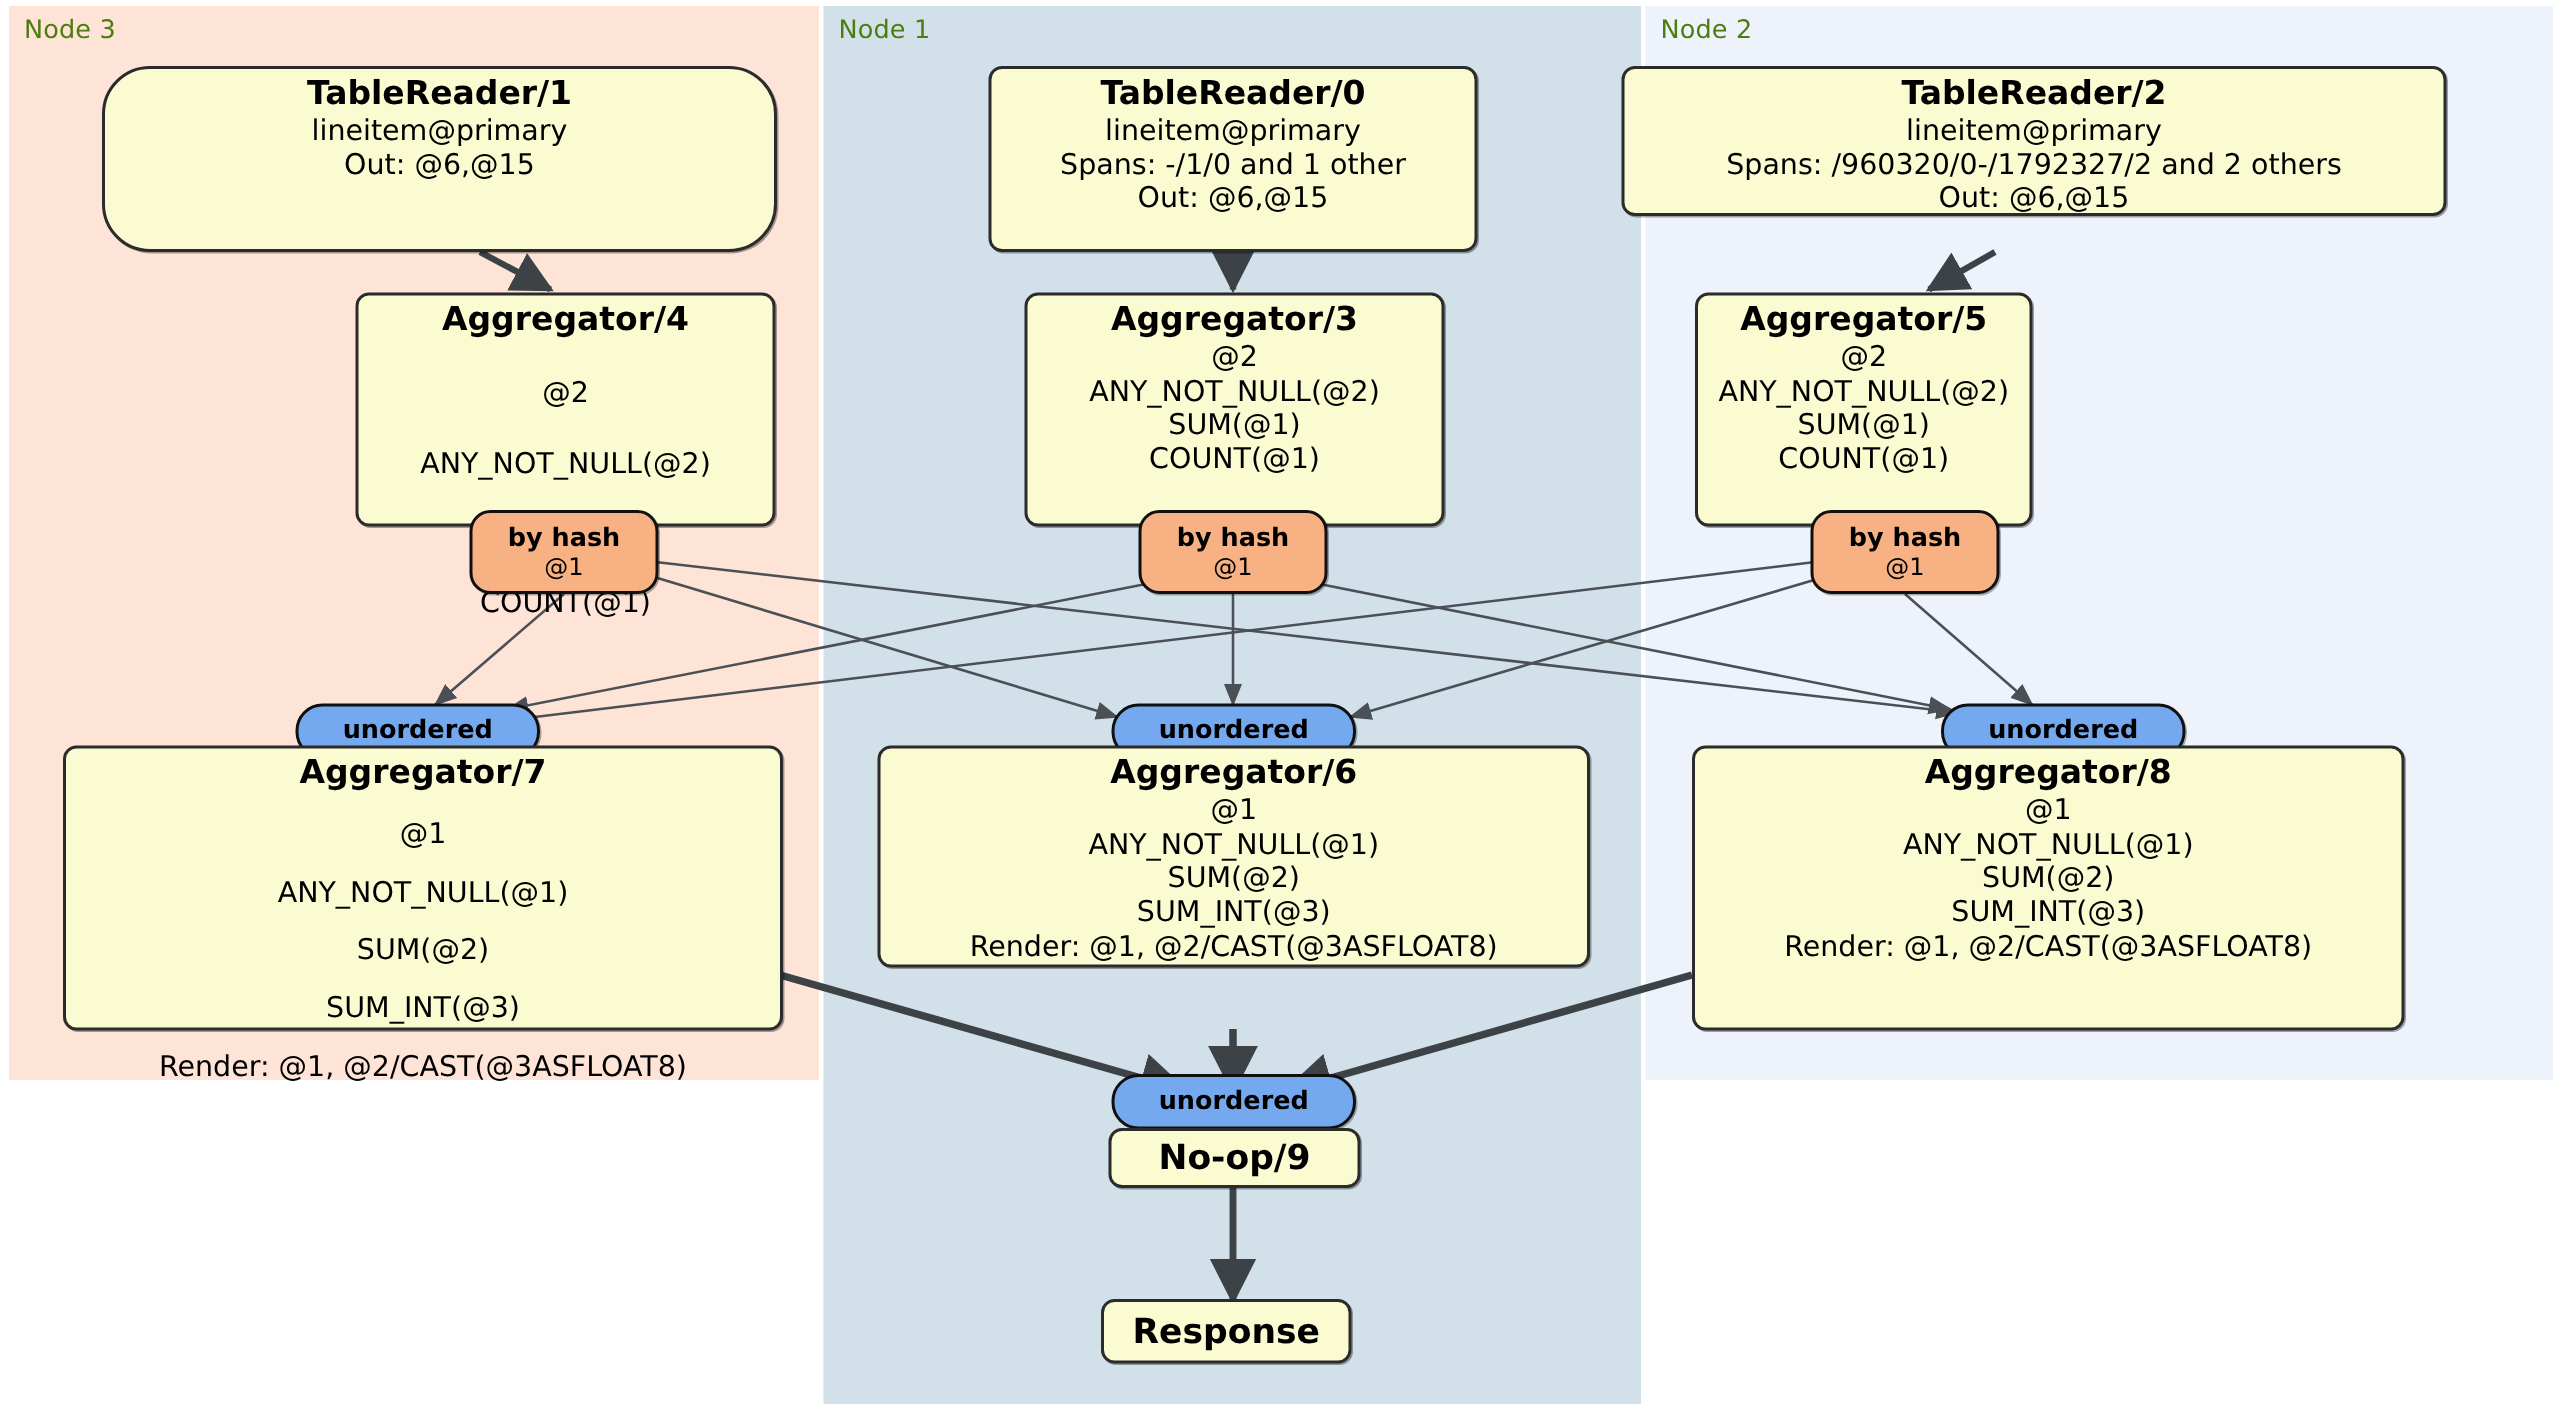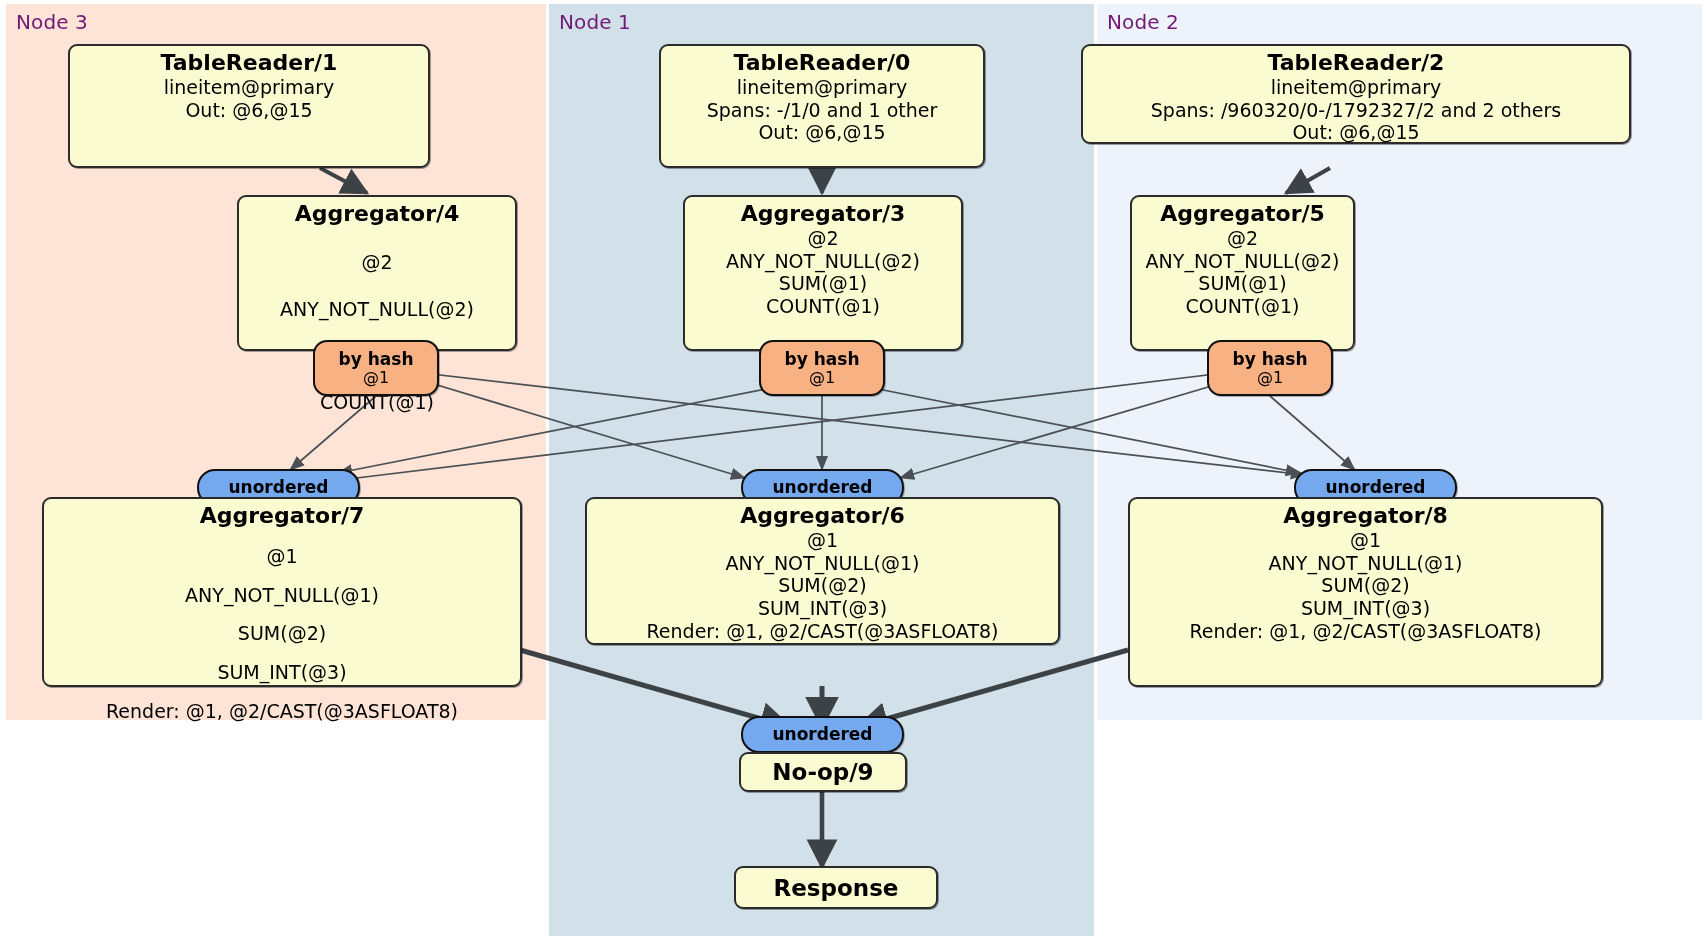--- a/index.html
+++ b/index.html
@@ -6,21 +6,21 @@
   body{
     font-family:"DejaVu Sans","Liberation Sans",sans-serif;
     width:1708px;height:940px;position:relative;overflow:hidden;
   }
   #stage{position:absolute;left:0;top:0;width:1708px;height:940px;}
 
   
   .region{position:absolute;box-sizing:border-box;}
   .region-label{
     position:absolute;left:10px;top:6px;
-    font-size:20px;color:#701a75;letter-spacing:.1px;white-space:nowrap;
+    font-size:17px;color:#4d7c0f;letter-spacing:.1px;white-space:nowrap;
   }
   #region-node3{left:6px;top:4px;width:540px;height:716px;background:#fde4d7;}
   #region-node1{left:549px;top:4px;width:545px;height:932px;background:#d2e0ea;}
   #region-node2{left:1097px;top:4px;width:605px;height:716px;background:#eef2fb;}
 
   
   #edges{position:absolute;left:0;top:0;width:1708px;height:940px;
          pointer-events:none;}
 
   
@@ -97,21 +97,21 @@
     <path d="M1232,380 L900,478" stroke="#4a5055" stroke-width="1.7" fill="none" marker-end="url(#ah-thin)"></path>
     <path d="M1270,396 L1355,470" stroke="#4a5055" stroke-width="1.7" fill="none" marker-end="url(#ah-thin)"></path>
 
     <path d="M520,650 L790,727" stroke="#3c4246" stroke-width="5" fill="none" marker-end="url(#ah-big)"></path>
     <path d="M822,686 L822,727" stroke="#3c4246" stroke-width="5" fill="none" marker-end="url(#ah-big)"></path>
     <path d="M1128,650 L858,727" stroke="#3c4246" stroke-width="5" fill="none" marker-end="url(#ah-big)"></path>
 
     <path d="M822,786 L822,867" stroke="#3c4246" stroke-width="4.6" fill="none" marker-end="url(#ah-big)"></path>
   </svg>
 
-  <div class="pbox" style="left:68px;top:44px;width:362px;height:124px;">
+  <div class="pbox" style="left:68px;top:44px;width:450px;height:124px;border-radius:32px;">
     <div class="title">TableReader/1</div>
     <div class="line">lineitem@primary</div>
     <div class="line">Out: @6,@15</div>
   </div>
 
   <div class="pbox" style="left:659px;top:44px;width:326px;height:124px;">
     <div class="title">TableReader/0</div>
     <div class="line">lineitem@primary</div>
     <div class="line">Spans: -/1/0 and 1 other</div>
     <div class="line">Out: @6,@15</div>
@@ -203,17 +203,17 @@
   </div>
 
   <div class="badge unordered" style="left:741px;top:716px;width:163px;height:37px;">
     <div class="btitle">unordered</div>
   </div>
 
   <div class="pbox small" style="left:739px;top:752px;width:168px;height:40px;">
     <div class="title">No-op/9</div>
   </div>
 
-  <div class="pbox small" style="left:734px;top:866px;width:204px;height:43px;">
+  <div class="pbox small" style="left:734px;top:866px;width:167px;height:43px;">
     <div class="title">Response</div>
   </div>
 
 </div>
 
 </body></html>

